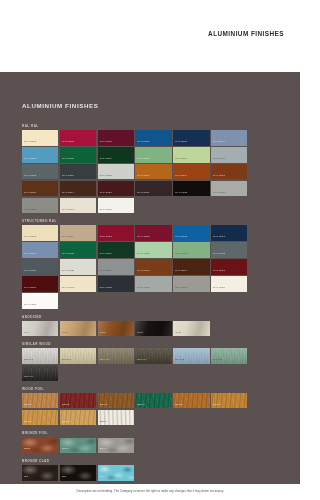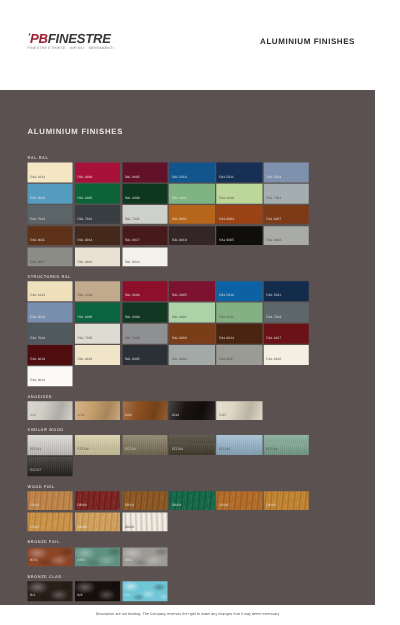--- a/index.html
+++ b/index.html
@@ -233,24 +233,20 @@
     color: #57504f;
     white-space: nowrap;
   }
 </style>
 </head>
 <body>
 
 <div class="page">
 
   <div class="header">
-    <div class="logo">
-      <div class="logo-main"><span class="logo-tick">’</span><span class="logo-pb">PB</span><span class="logo-fin">FINESTRE</span></div>
-      <div class="logo-sub">FINESTRE E PORTE  ·  INFISSI  ·  SERRAMENTI</div>
-    </div>
     <div class="header-title">ALUMINIUM FINISHES</div>
   </div>
 
   <div class="panel">
     <div class="panel-title">ALUMINIUM FINISHES</div>
     <div class="sections">
         <div class="section">
           <div class="section-label">RAL RAL</div>
           <div class="swatch-grid">
             <div class="swatch light" style="background: rgb(245, 231, 196);">

